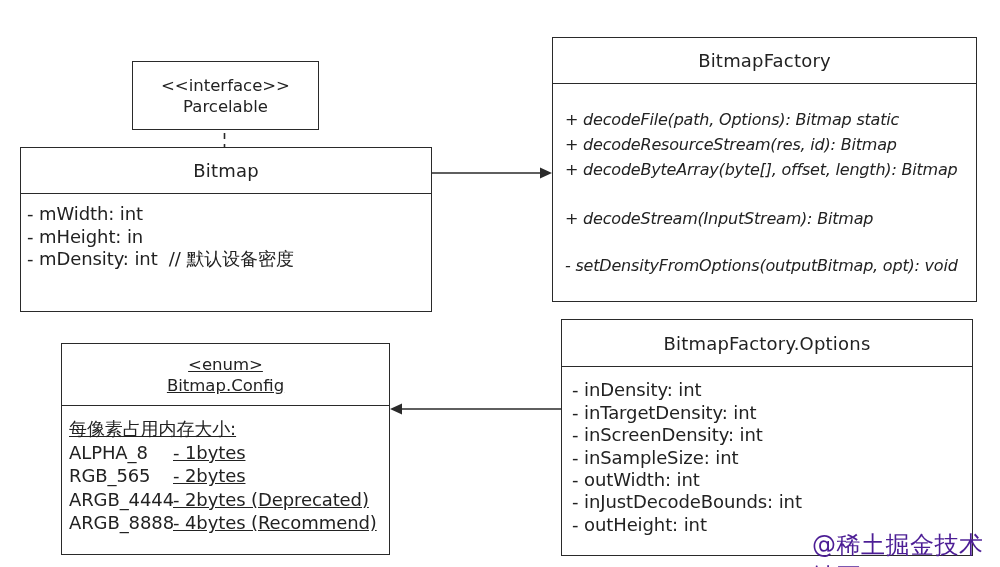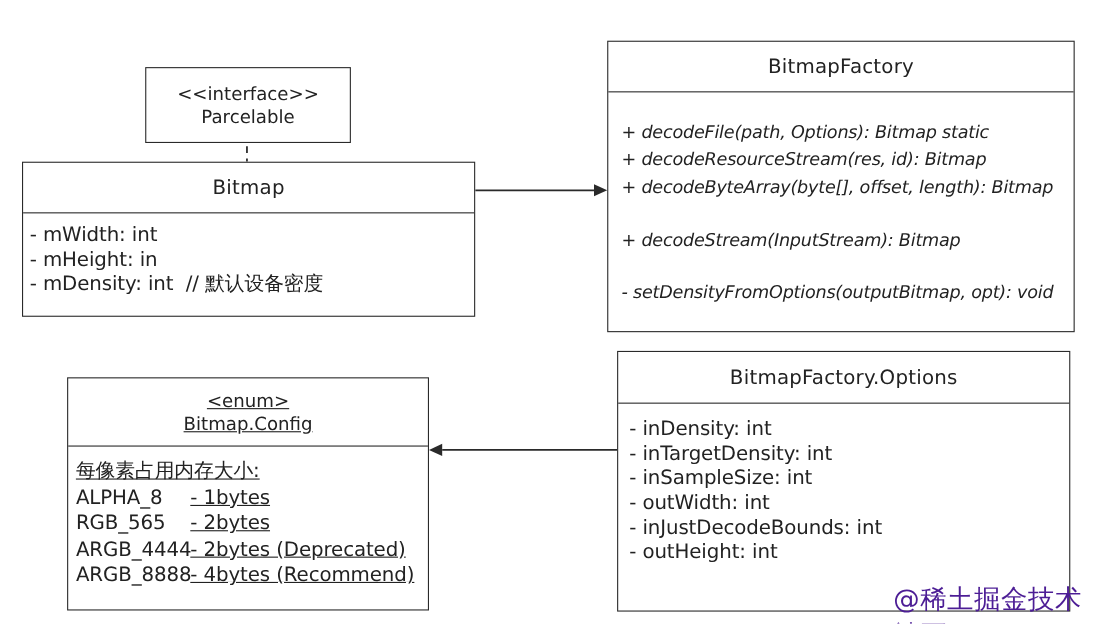--- a/index.html
+++ b/index.html
@@ -16,21 +16,21 @@
   }
   .hdr.sep{border-bottom:1.6px solid #2a2a2a;}
   .title{font-size:18px;letter-spacing:.2px;}
   .stereo{font-size:16.5px;line-height:21px;}
   .body{box-sizing:border-box;}
   .line{white-space:pre;font-size:18px;letter-spacing:-.1px;}
   
   .b-parcelable{left:132px;top:37px;width:187px;height:69px;margin-top:24px;}
   .b-parcelable .hdr{width:100%;height:100%;}
   
-  .b-bitmap{left:20px;top:147px;width:412px;height:141px;}
+  .b-bitmap{left:20px;top:147px;width:412px;height:165px;}
   .b-bitmap .hdr{height:46.4px;}
   .b-bitmap .body{padding:9px 4px 0 6px;}
   .b-bitmap .line{line-height:22.5px;}
   
   .b-factory{left:552px;top:37px;width:425px;height:265px;}
   .b-factory .hdr{height:46.4px;}
   .b-factory .body{padding:23px 4px 0 12px;}
   .b-factory .line{line-height:25px;font-style:italic;font-size:16px;letter-spacing:-.2px;}
   .grp2{margin-top:24px;}
   .grp3{margin-top:22px;}
@@ -118,20 +118,21 @@
     </div>
   </div>
 
   <div class="box b-options">
     <div class="hdr sep">
       <div class="title">BitmapFactory.Options</div>
     </div>
     <div class="body">
       <div class="line">- inDensity: int</div>
       <div class="line">- inTargetDensity: int</div>
+      <div class="line">- inScreenDensity: int</div>
       <div class="line">- inSampleSize: int</div>
       <div class="line">- outWidth: int</div>
       <div class="line">- inJustDecodeBounds: int</div>
       <div class="line">- outHeight: int</div>
     </div>
   </div>
 
   <div class="watermark">@稀土掘金技术社区</div>
 
 </div>

